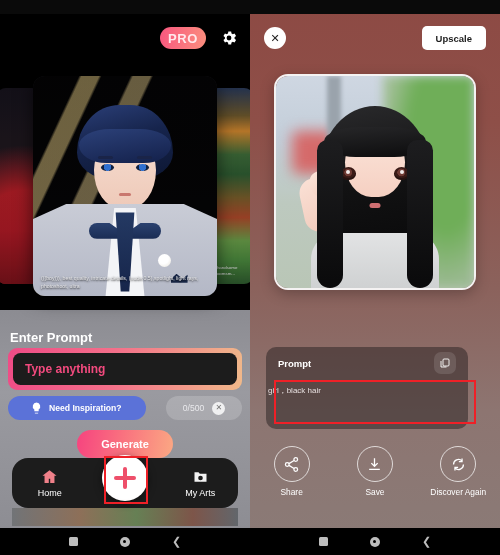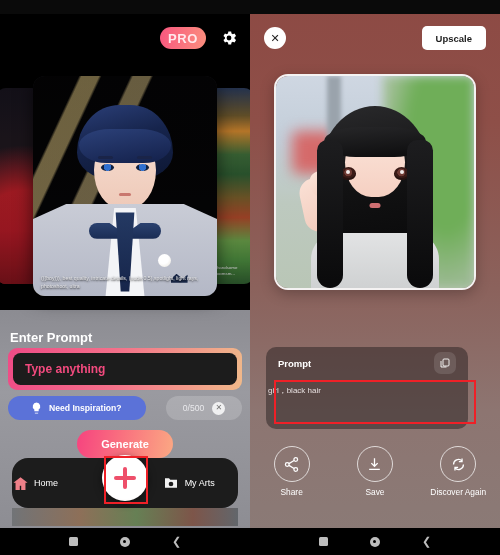--- a/index.html
+++ b/index.html
@@ -114,21 +114,21 @@
 
   .gen-btn{ position:absolute; left:77px; top:430px; width:96px; height:28px;
     border-radius:14px; z-index:14;
     background:linear-gradient(100deg,#f6437f 0%, #f9707f 45%, #fba883 100%);
     display:flex; align-items:center; justify-content:center;
     color:#fff; font-size:11px; font-weight:bold; }
 
   .tabbar{ position:absolute; left:12px; top:458px; width:226px; height:50px;
     background:#1c1c1c; border-radius:16px; z-index:16;
     display:flex; align-items:center; }
-  .tab{ width:33.33%; display:flex; flex-direction:row; align-items:center; gap:3px; }
+  .tab{ width:33.33%; display:flex; flex-direction:column; align-items:center; gap:3px; }
   .tab-lbl{ color:#fff; font-size:9px; }
   .home-i{ width:19px; height:17px; display:flex; color:#ef8089; }
   .arts-i{ width:19px; height:16px; display:flex; color:#f2f2f2; }
   .fab{ position:absolute; left:50%; top:455px; transform:translateX(-50%);
     width:46px; height:46px; border-radius:50%;
     background:radial-gradient(circle at 50% 40%, #ffffff 0 70%, #f7eced 100%);
     box-shadow:0 2px 8px rgba(0,0,0,.45); z-index:18;
     display:flex; align-items:center; justify-content:center; }
   .fab-plus{ position:relative; width:22px; height:22px; }
   .fab-plus:before,.fab-plus:after{ content:""; position:absolute; background:#ee4f6a;

